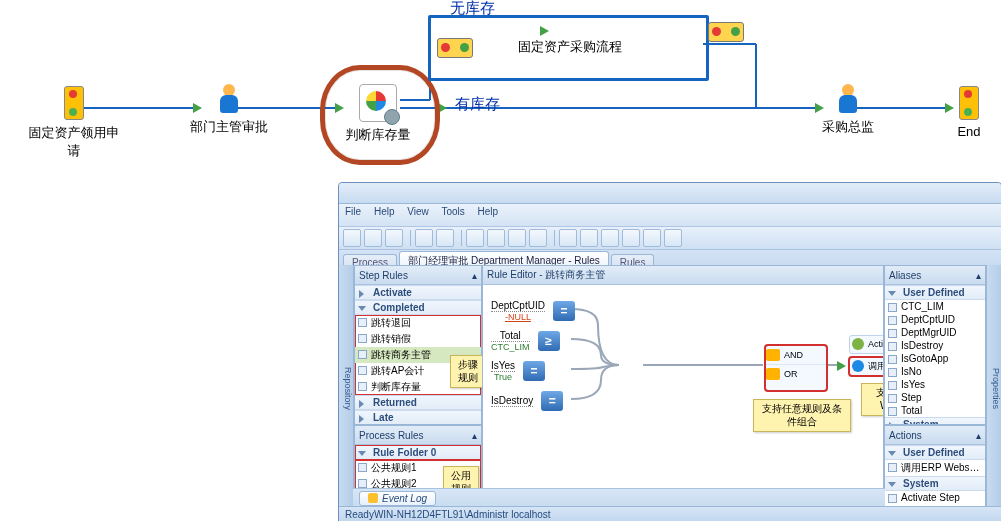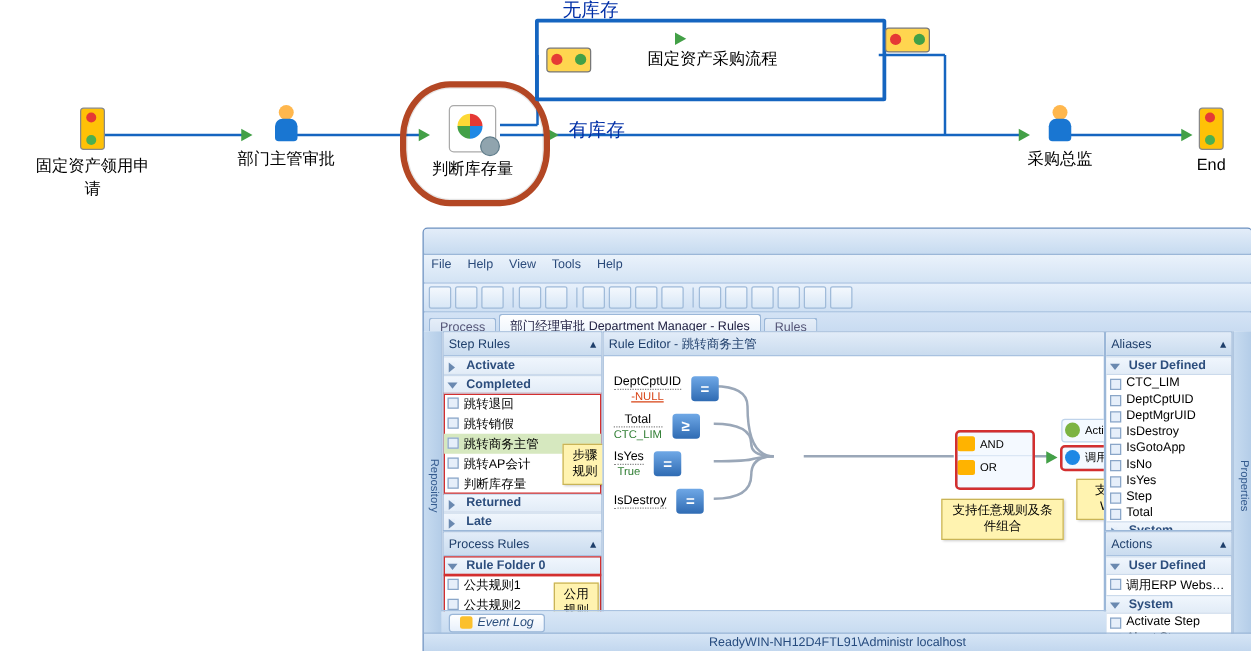--- a/index.html
+++ b/index.html
@@ -165,21 +165,21 @@
   .logic-group .row{height:18px;display:flex;align-items:center;
     font-size:9px;padding-left:0;border-bottom:1px solid #dbe7f5;}
   .logic-group .row:last-child{border-bottom:none;}
   .logic-icon{width:14px;height:12px;border-radius:2px;margin-right:4px;}
   .action-block{position:absolute;border:1px solid #bfd3ea;border-radius:3px;
     background:#f4f9ff;padding:2px 4px 2px 18px;font-size:9px;white-space:nowrap;}
   .action-block .aicon{position:absolute;left:2px;top:2px;width:12px;height:12px;
     border-radius:50%;}
   .status{position:absolute;left:0;right:0;bottom:0;height:14px;
     background:linear-gradient(#d6e5f6,#c2d7ee);font-size:10px;
-    color:#264b7e;padding:0 6px;display:flex;justify-content:center;
+    color:#264b7e;padding:0 6px;display:flex;justify-content:flex-start;
     border-top:1px solid #9bb7d8;align-items:center;}
   .footer-tab-row{height:18px;background:linear-gradient(#d8e6f6,#c7dbf0);
     border-top:1px solid #a9c2e0;display:flex;align-items:center;padding-left:6px;
     position:absolute;left:14px;right:116px;bottom:14px;}
   .footer-tab{padding:1px 8px;background:linear-gradient(#fff,#e7f0fb);
     border:1px solid #9bb7d8;border-radius:3px;font-size:10px;color:#2a4e7d;
     display:flex;align-items:center;font-style:italic;}
   .footer-tab::before{content:'';width:10px;height:10px;border-radius:2px;
     background:#fbc02d;margin-right:4px;}
   svg.lines{position:absolute;left:0;top:0;pointer-events:none;}

